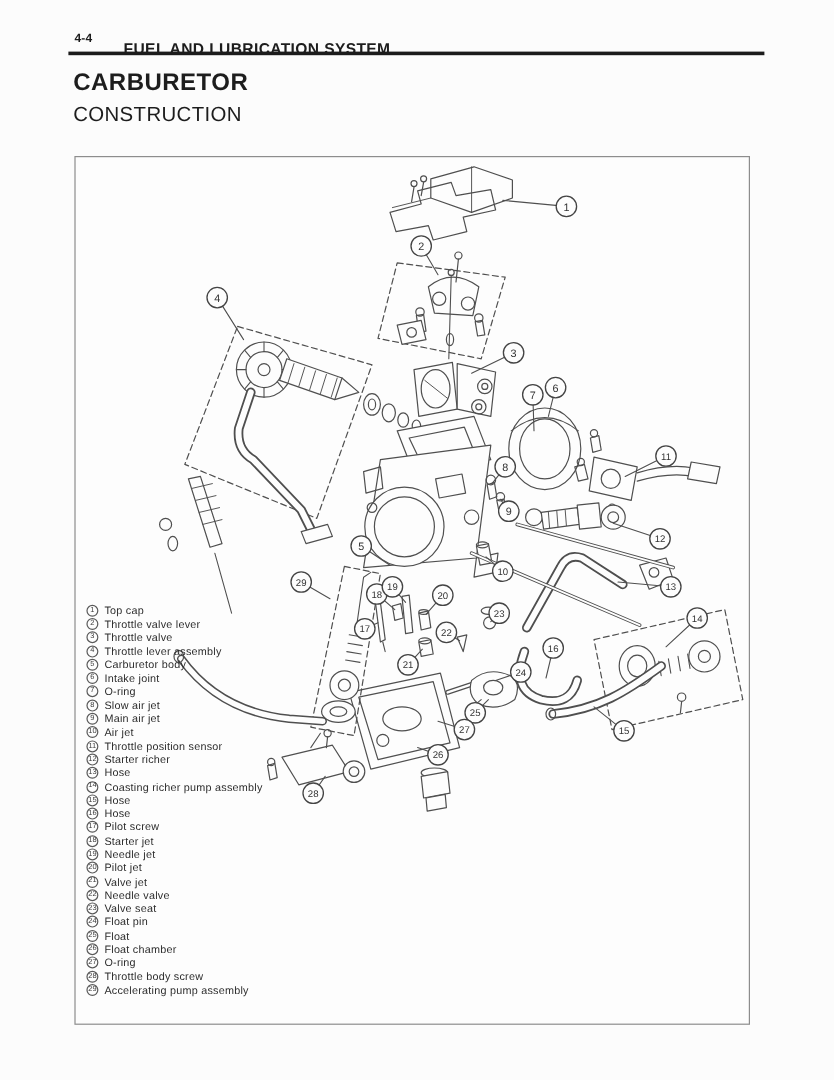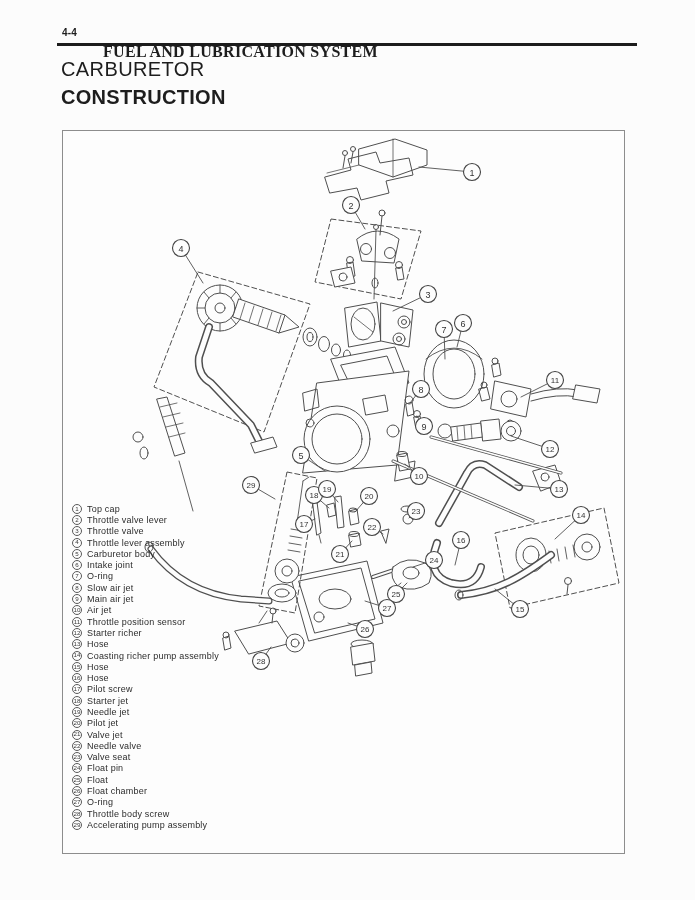--- a/index.html
+++ b/index.html
@@ -1,24 +1,24 @@
 <!DOCTYPE html>
 <html><head>
 <meta charset="utf-8">
 <style>
   html,body{margin:0;padding:0;}
   body{
     width:695px;height:900px;position:relative;background:#fcfcfc;
     font-family:"Liberation Sans", sans-serif;color:#1d1d1d;overflow:hidden;
   }
   .hdr-num{position:absolute;left:62px;top:27px;font-size:10px;font-weight:bold;letter-spacing:.2px;}
-  .hdr-title{position:absolute;left:103px;top:43px;font-size:16px;font-weight:bold;letter-spacing:.3px;font-family:Liberation Serif, serif;}
+  .hdr-title{position:absolute;left:103px;top:33px;font-size:13px;font-weight:bold;letter-spacing:.3px;}
   .hdr-rule{position:absolute;left:57px;top:43px;width:580px;height:3px;background:#1c1c1c;}
-  .page-title{position:absolute;left:61px;top:58px;font-size:20px;font-weight:normal;letter-spacing:.4px;}
-  .page-subtitle{position:absolute;left:61px;top:86px;font-size:20px;font-weight:bold;letter-spacing:.3px;}
+  .page-title{position:absolute;left:61px;top:58px;font-size:20px;font-weight:bold;letter-spacing:.4px;}
+  .page-subtitle{position:absolute;left:61px;top:86px;font-size:17px;font-weight:normal;letter-spacing:.3px;}
   .fig-frame{position:absolute;left:62px;top:130px;width:561px;height:722px;border:1px solid #8d8d8d;background:#fdfdfd;}
   .fig-frame svg{position:absolute;left:0;top:0;}
   .legend{position:absolute;left:9px;top:372px;display:flex;flex-direction:column;justify-content:center;}
   .legend-row{display:flex;align-items:center;height:11.3px;gap:5px;}
   .legend-circ{
     box-sizing:border-box;flex:0 0 auto;width:10px;height:10px;border:1px solid #5a5a5a;border-radius:50%;
     display:flex;align-items:center;justify-content:center;font-size:6.2px;color:#3a3a3a;line-height:1;
   }
   .legend-label{font-size:9px;color:#2c2c2c;white-space:nowrap;letter-spacing:.2px;}
 </style>

